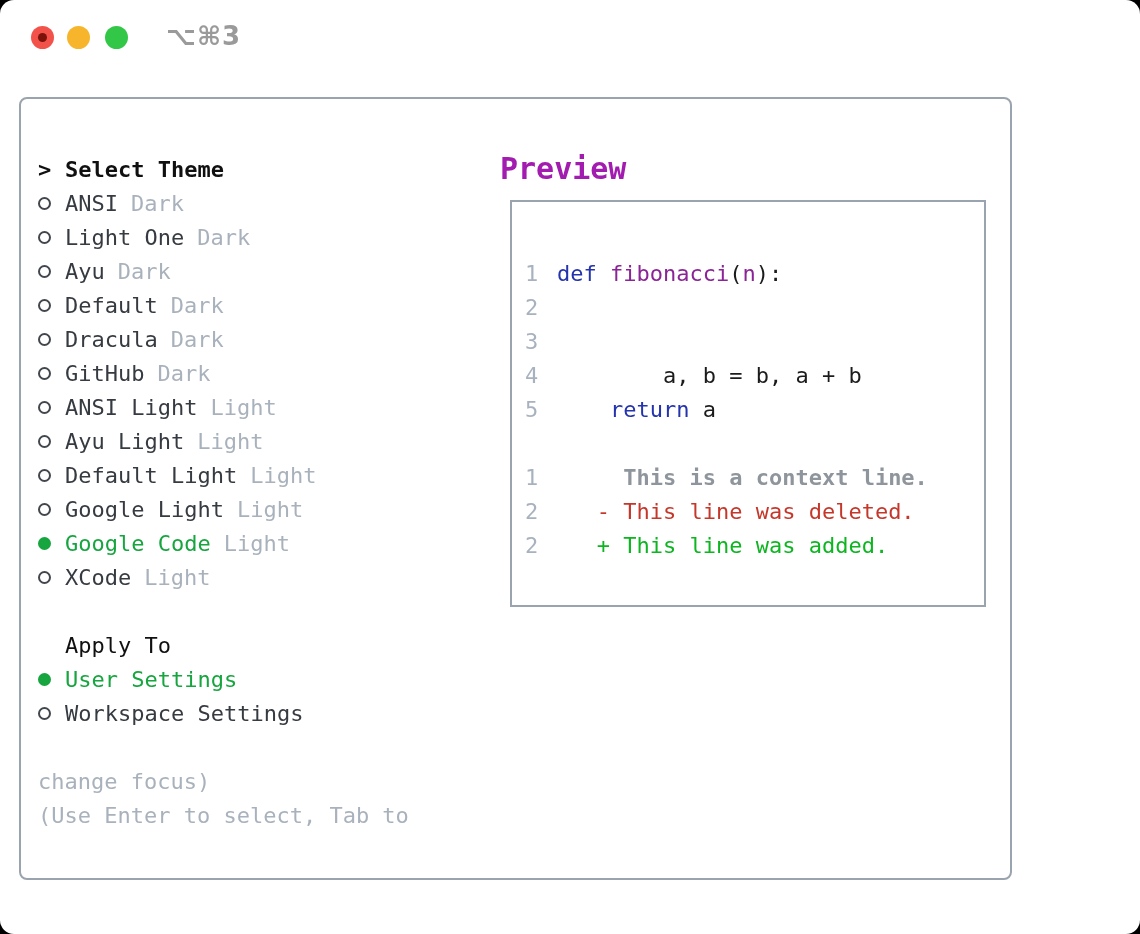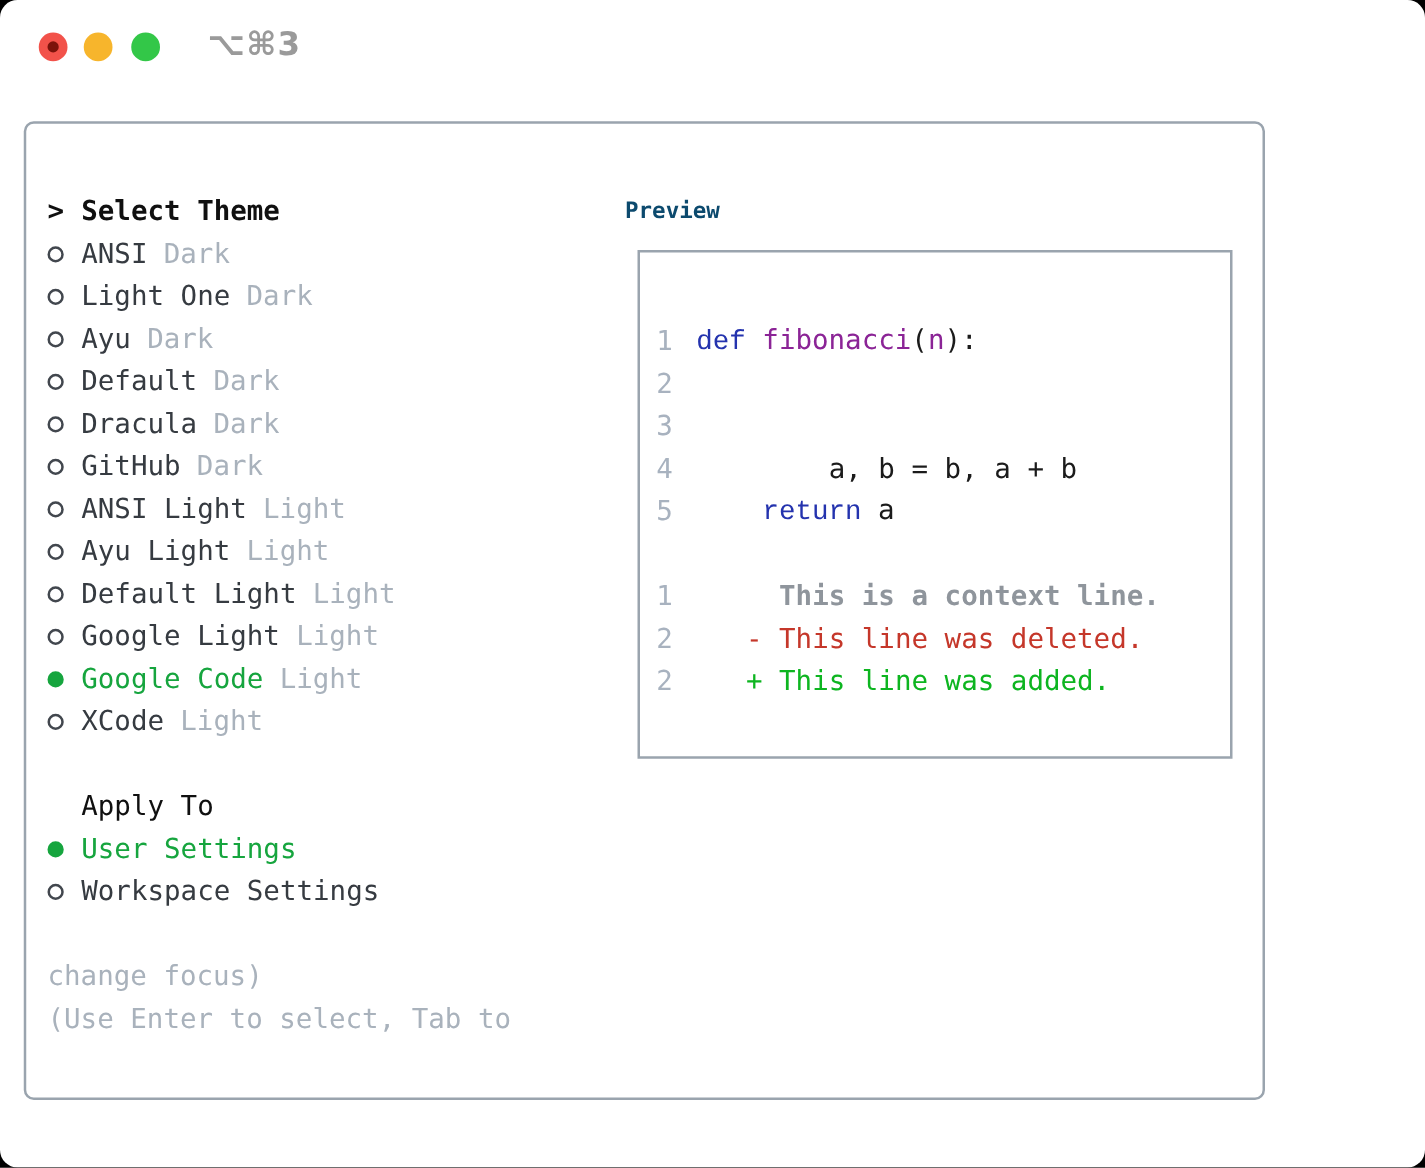--- a/index.html
+++ b/index.html
@@ -33,32 +33,32 @@
   .bullet{width:13px;height:13px;border-radius:50%;border:2px solid #42474e;box-sizing:border-box;display:inline-block;}
   .bullet.sel{background:var(--accent-green);border-color:var(--accent-green);}
   .name{color:#363b41;}
   .name.sel{color:var(--accent-green);}
   .variant{color:var(--muted-text);margin-left:13px;}
   .apply-label{color:#101010;}
   .row.help{color:var(--muted-text);}
   
   .preview-label{
     position:absolute;left:479px;top:53px;height:34px;line-height:34px;
-    font-size:18px;font-weight:bold;color:#0c4a6e;
+    font-size:30px;font-weight:bold;color:#a21caf;
   }
   .preview-box{
     position:absolute;left:489px;top:101px;width:476px;height:407px;
     border:2px solid var(--panel-border);box-sizing:border-box;
     padding:54px 0 0 13px;overflow:hidden;
   }
   .pline{height:34px;display:flex;align-items:center;font-size:22px;white-space:pre;}
   .ln{width:32px;flex:0 0 32px;color:var(--line-number);}
   .codetxt,.difftxt{white-space:pre;}
   .tk-p{color:#1b1b1b;}
-  .tk-kw{color:var(--syntax-keyword);font-family:Liberation Mono, monospace;}
+  .tk-kw{color:var(--syntax-keyword);}
   .tk-fn{color:var(--syntax-function);}
   .tk-num{color:var(--syntax-number);}
   .diff-ctx .difftxt{color:var(--diff-context);font-weight:bold;}
   .diff-del .difftxt{color:var(--diff-deleted);}
   .diff-add .difftxt{color:var(--diff-added);}
 </style>
 </head>
 <body>
 
 <div class="window">

